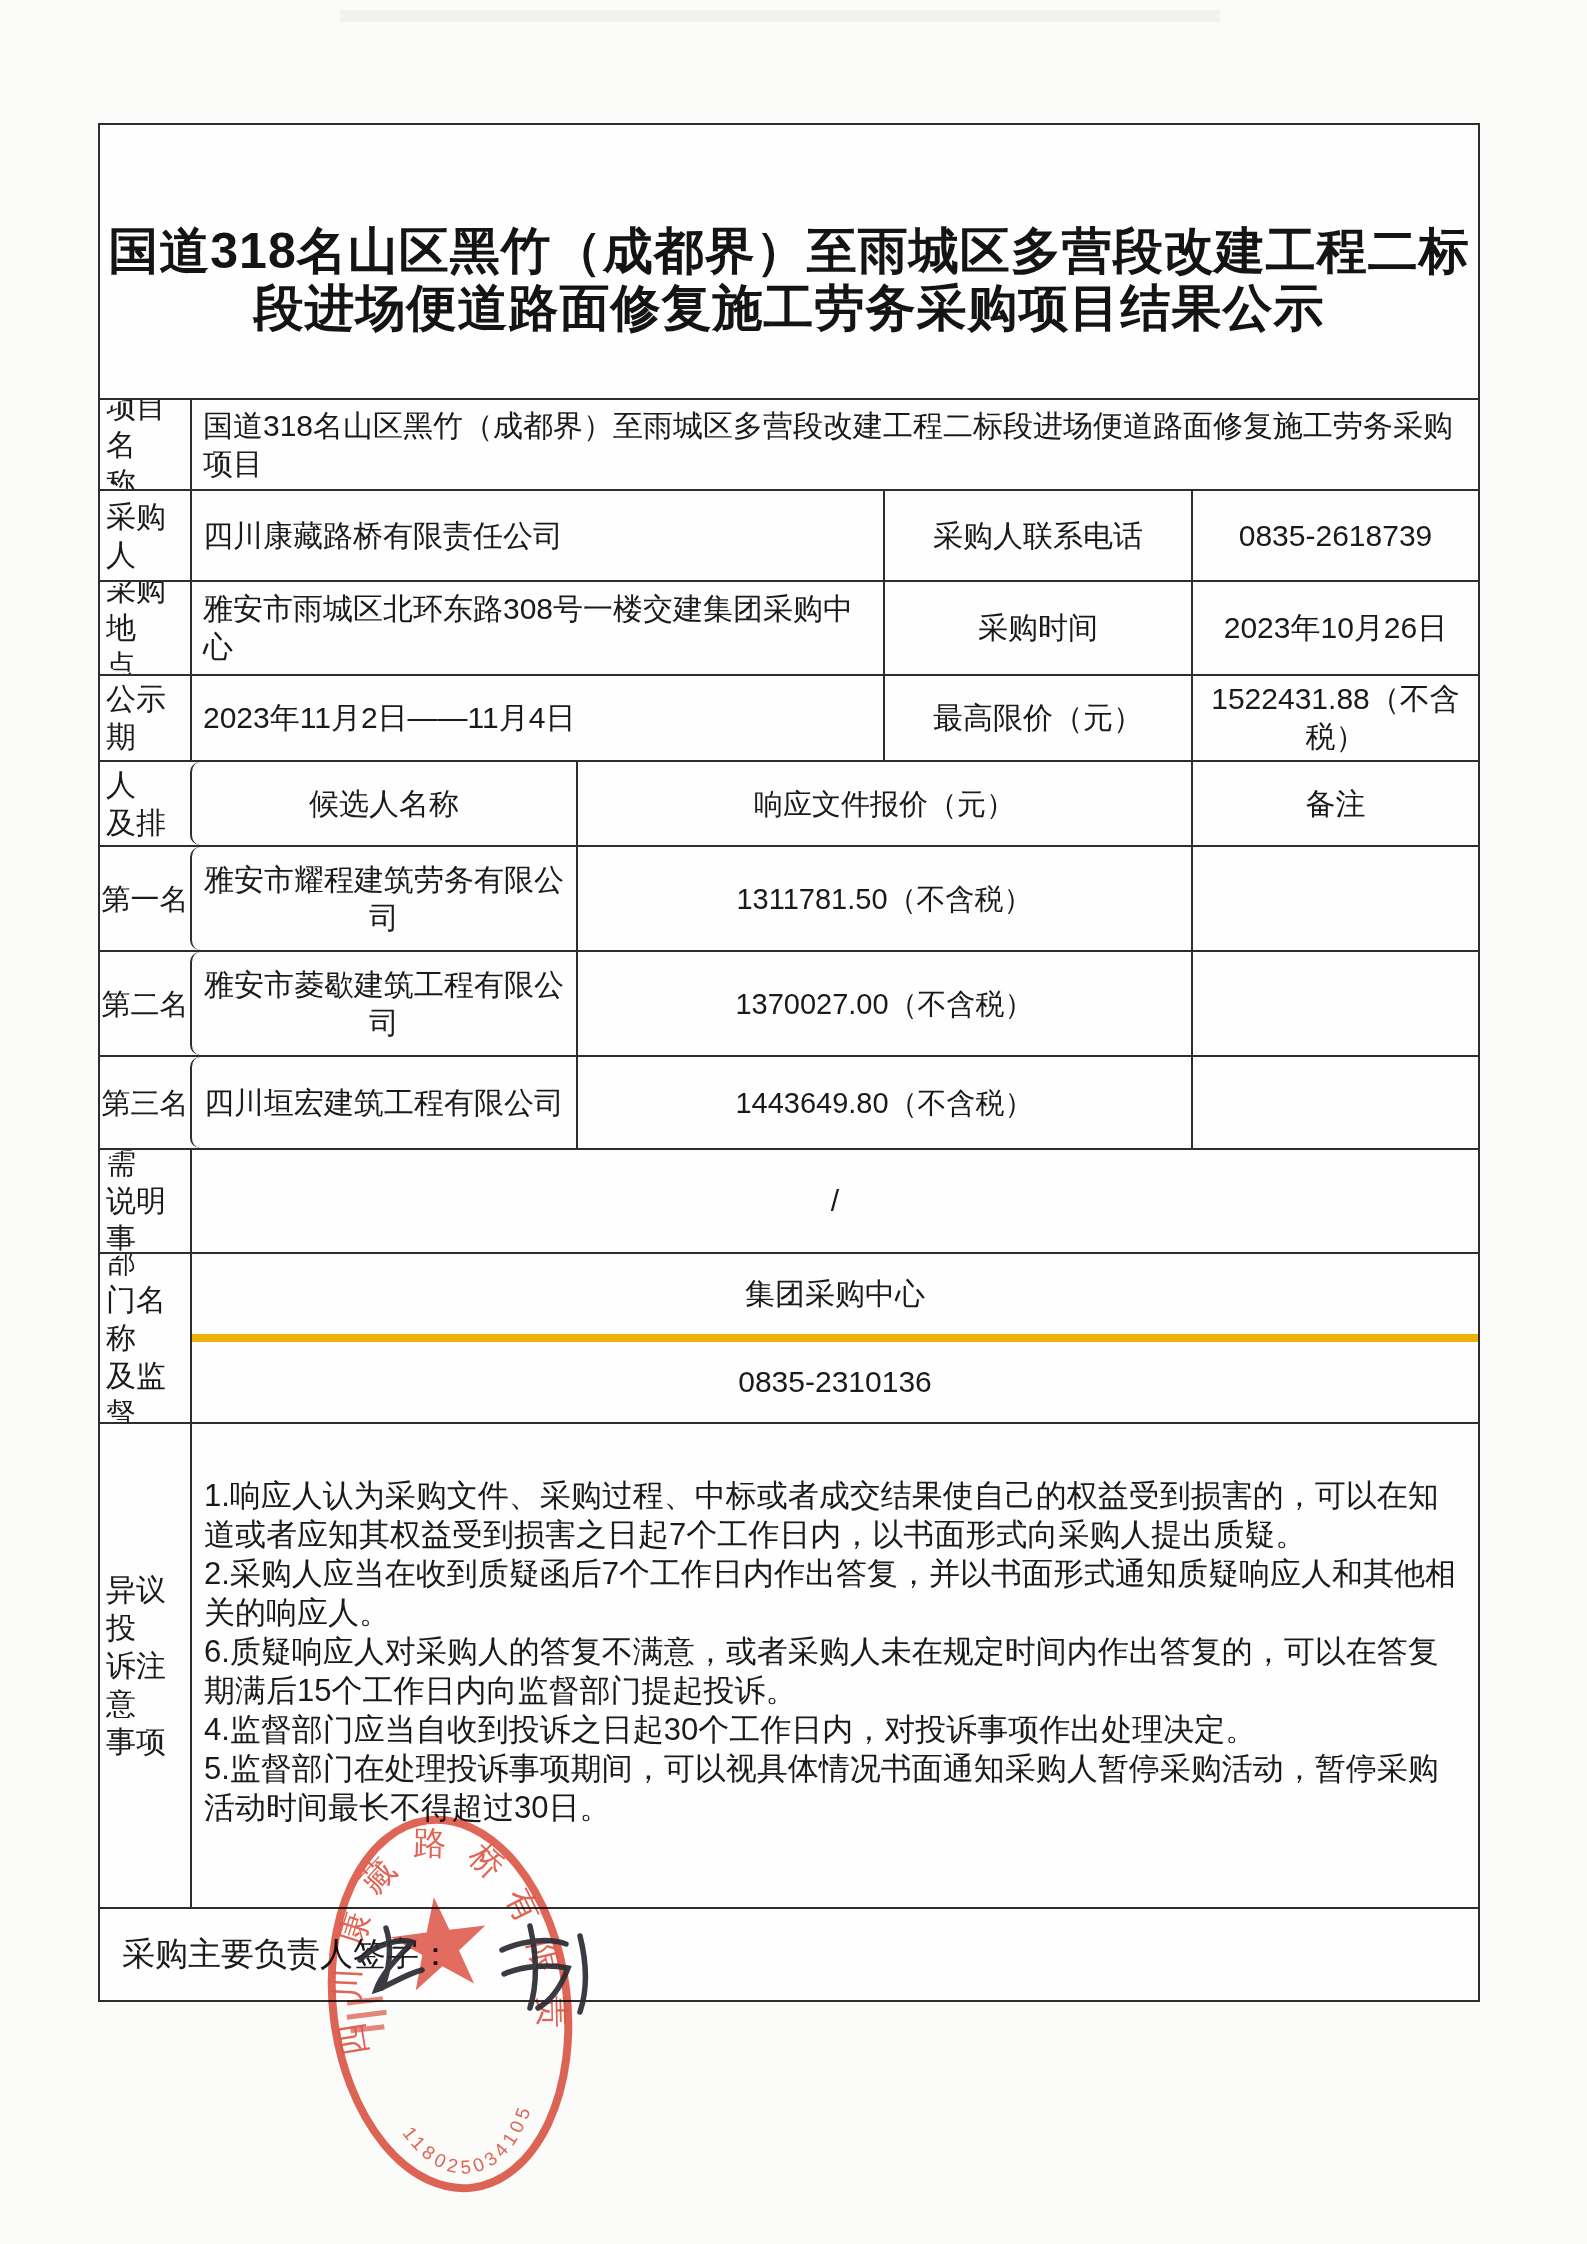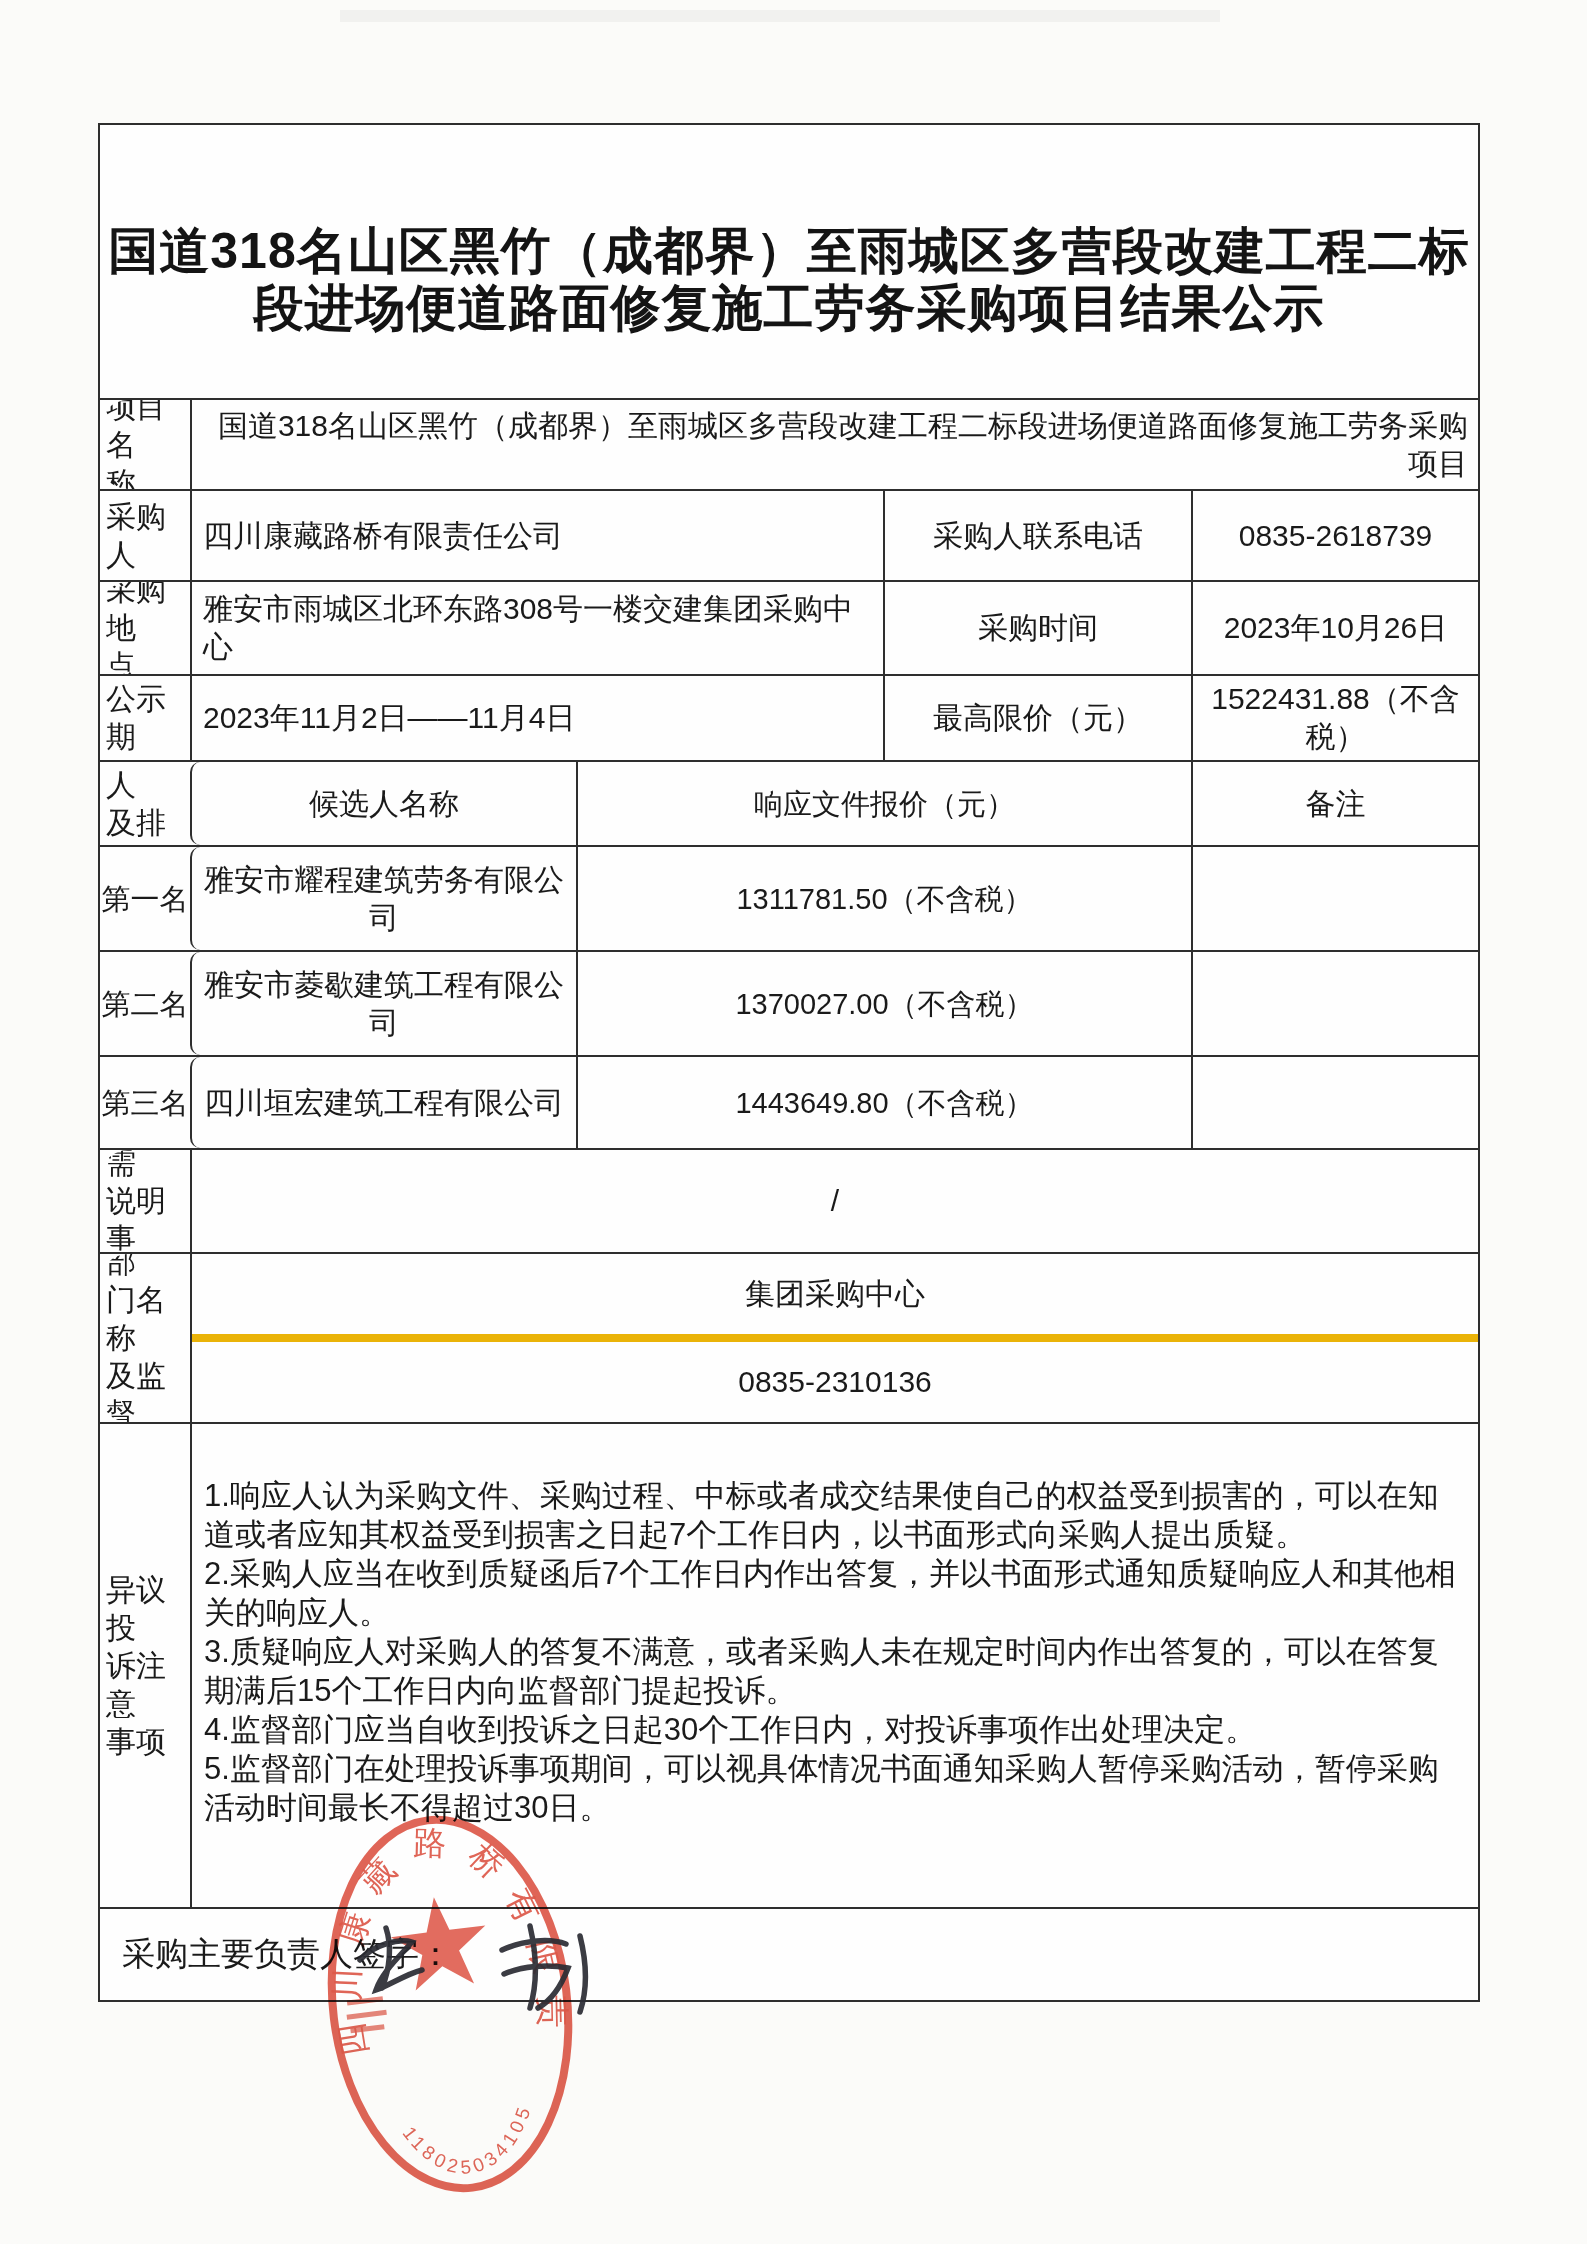--- a/index.html
+++ b/index.html
@@ -25,21 +25,21 @@
   }
   .cell:first-child { border-left:none;border-radius:28px; }
   .pre { white-space:pre-line; }
   .lab { width:90px; padding-left:6px; }
   .rank { width:90px; padding-left:0; justify-content:center; font-size:29px; }
   .w693 { width:693px; padding-left:11px; padding-right:8px; }
   .w308 { width:308px; justify-content:center; text-align:center; }
   .w386 { width:386px; justify-content:center; text-align:center; padding:0 4px;border-radius:10px; }
   .w615 { width:615px; justify-content:center; text-align:center; font-size:29px; }
   .wlast { flex:1; justify-content:center; text-align:center; padding:0 10px; }
-  .wspan { flex:1; padding-left:11px; padding-right:10px;text-align:right; }
+  .wspan { flex:1; padding-left:11px; padding-right:10px; }
   .h273 { height:273px; } .h91 { height:91px; } .h94 { height:94px; }
   .h86 { height:86px; } .h85 { height:85px; } .h105 { height:105px; }
   .h93 { height:93px; } .h104 { height:104px; } .h170 { height:170px; }
   .h485 { height:485px; }
   .title-row { display:block; }
   .title {
     width:100%; text-align:center; font-weight:700;
     font-size:50px; line-height:57px; letter-spacing:1px;
     padding-top:98px; color:#141414;
   }
@@ -146,21 +146,21 @@
     </div>
   </div>
 
   <div class="row h485">
     <div class="cell lab pre">异议投
 诉注意
 事项</div>
     <div class="cell objection-cell">
       <p>1.响应人认为采购文件、采购过程、中标或者成交结果使自己的权益受到损害的，可以在知道或者应知其权益受到损害之日起7个工作日内，以书面形式向采购人提出质疑。</p>
       <p>2.采购人应当在收到质疑函后7个工作日内作出答复，并以书面形式通知质疑响应人和其他相关的响应人。</p>
-      <p>3.质疑响应人对采购人的答复不满意，或者采购人未在规定时间内作出答复的，可以在答复期满后15个工作日内向监督部门提起投诉。</p>
+      <p>6.质疑响应人对采购人的答复不满意，或者采购人未在规定时间内作出答复的，可以在答复期满后15个工作日内向监督部门提起投诉。</p>
       <p>4.监督部门应当自收到投诉之日起30个工作日内，对投诉事项作出处理决定。</p>
       <p>5.监督部门在处理投诉事项期间，可以视具体情况书面通知采购人暂停采购活动，暂停采购活动时间最长不得超过30日。</p>
     </div>
   </div>
 
   <div class="row h93 sig-row">
     <div class="sig-label">采购主要负责人签字：</div>
   </div>
 
 </div>

